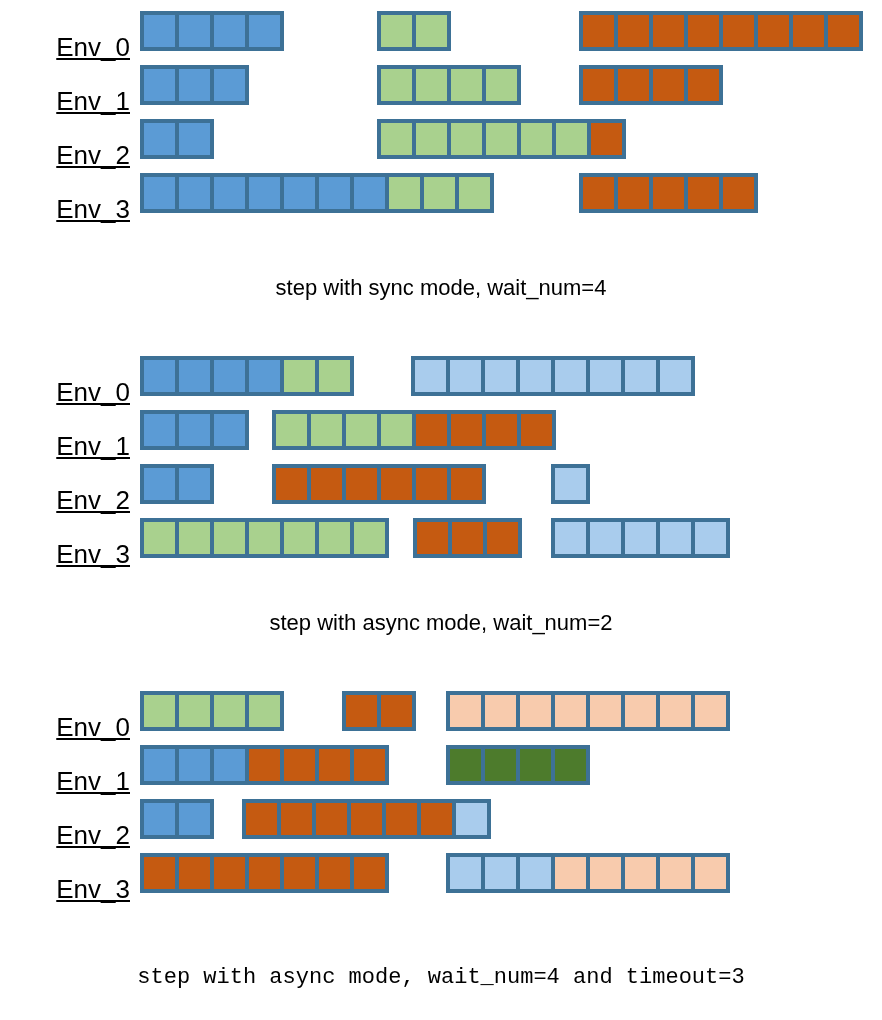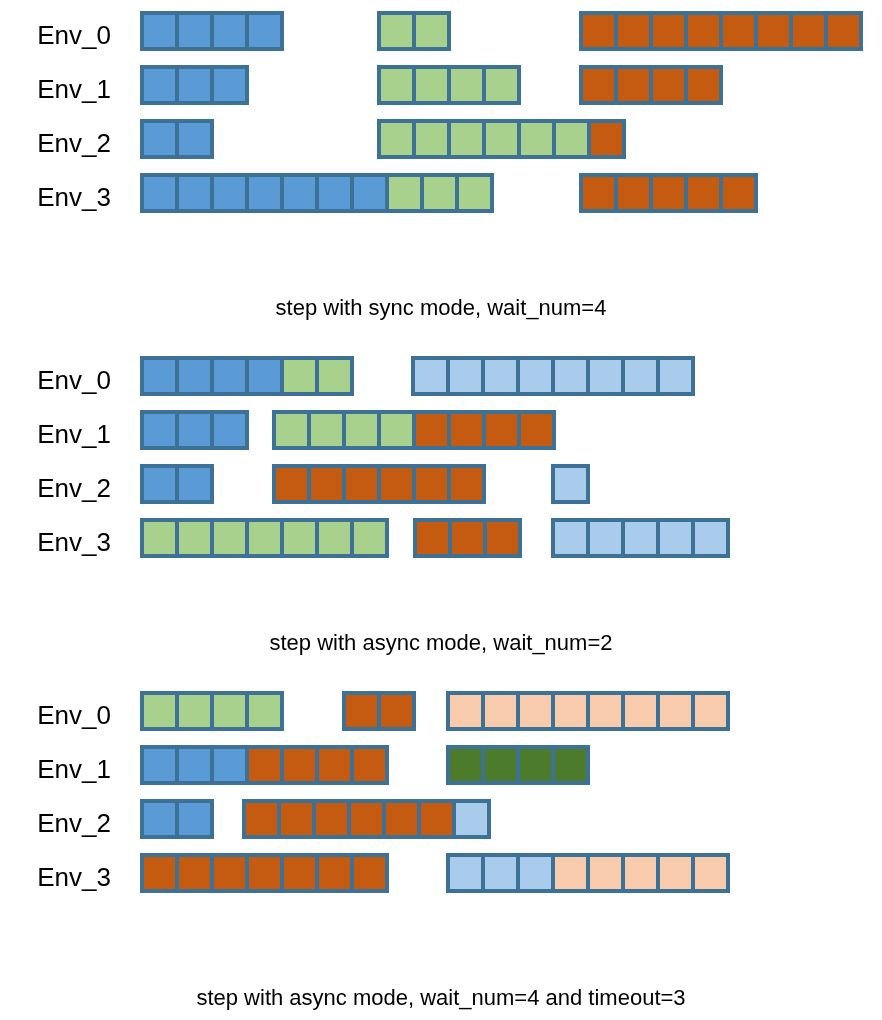--- a/index.html
+++ b/index.html
@@ -21,28 +21,29 @@
   }
   .row {
     position: absolute;
     left: 0;
     width: 882px;
     height: 46px;
   }
   .env-label {
     position: absolute;
     left: 18px;
-    top: 4px;
+    top: 16px;
     width: 112px;
     height: 46px;
     line-height: 46px;
     font-size: 26px;
     color: #000000;
-    text-align: center;
+    text-align: right;
     white-space: nowrap;
+    text-decoration: underline;
   }
   .block {
     position: absolute;
     top: 3px;
     height: 40px;
     box-sizing: border-box;
     background: #3d7196;
     padding: 4px 4px;
     display: flex;
     gap: 4px;
@@ -59,21 +60,20 @@
   .c-peach   { background: #f8cbad; }
   .c-dkgreen { background: #4d7b2c; }
   .caption {
     position: absolute;
     left: 0;
     width: 882px;
     text-align: center;
     font-size: 22px;
     color: #000000;
     white-space: nowrap;
-    margin-top: 20px;
   }
 </style>
 </head>
 <body>
 
 <div id="figure-root">
     <div class="panel" style="top: 8px;">
       <div class="row" style="top: 0px;">
         <div class="env-label">Env_0</div>
         <div class="block" style="left: 140px;">
@@ -315,14 +315,14 @@
           <div class="cell c-ltblue"></div>
           <div class="cell c-ltblue"></div>
           <div class="cell c-peach"></div>
           <div class="cell c-peach"></div>
           <div class="cell c-peach"></div>
           <div class="cell c-peach"></div>
           <div class="cell c-peach"></div>
         </div>
       </div>
     </div>
-    <div class="caption" style="top: 965px;">step with async mode, wait_num=4 and timeout=3</div>
+    <div class="caption" style="top: 965px; font-family: Liberation Mono, monospace;">step with async mode, wait_num=4 and timeout=3</div>
   </div>
 
 </body></html>

